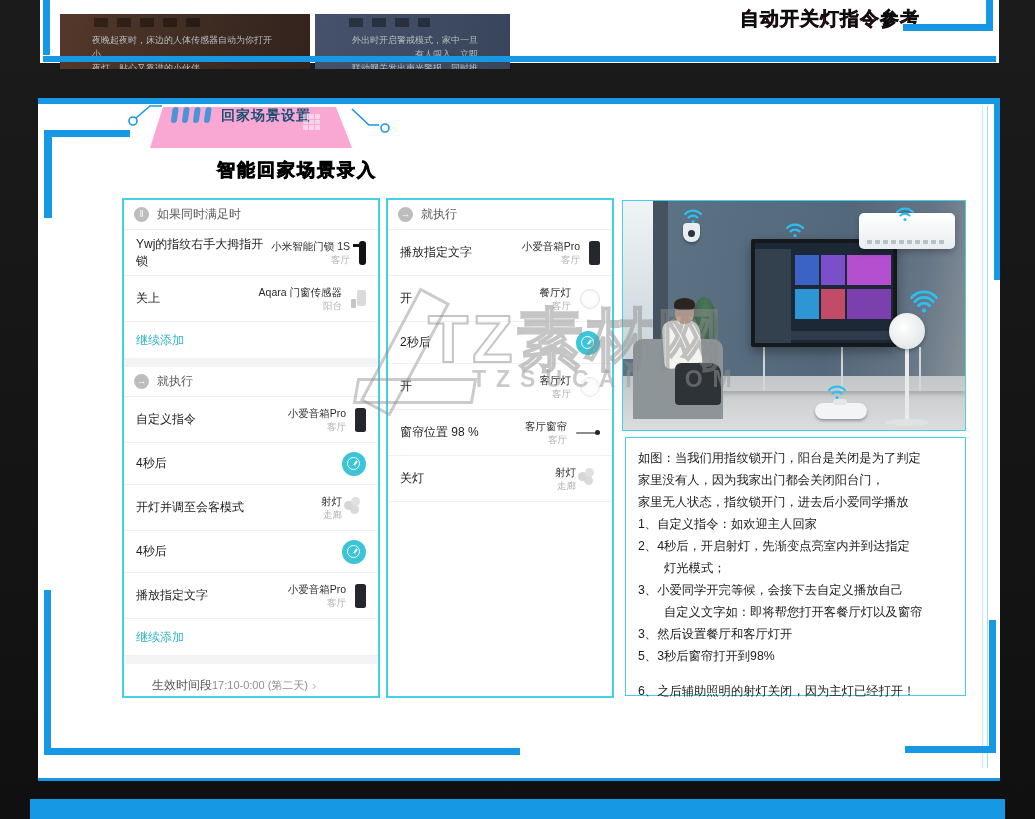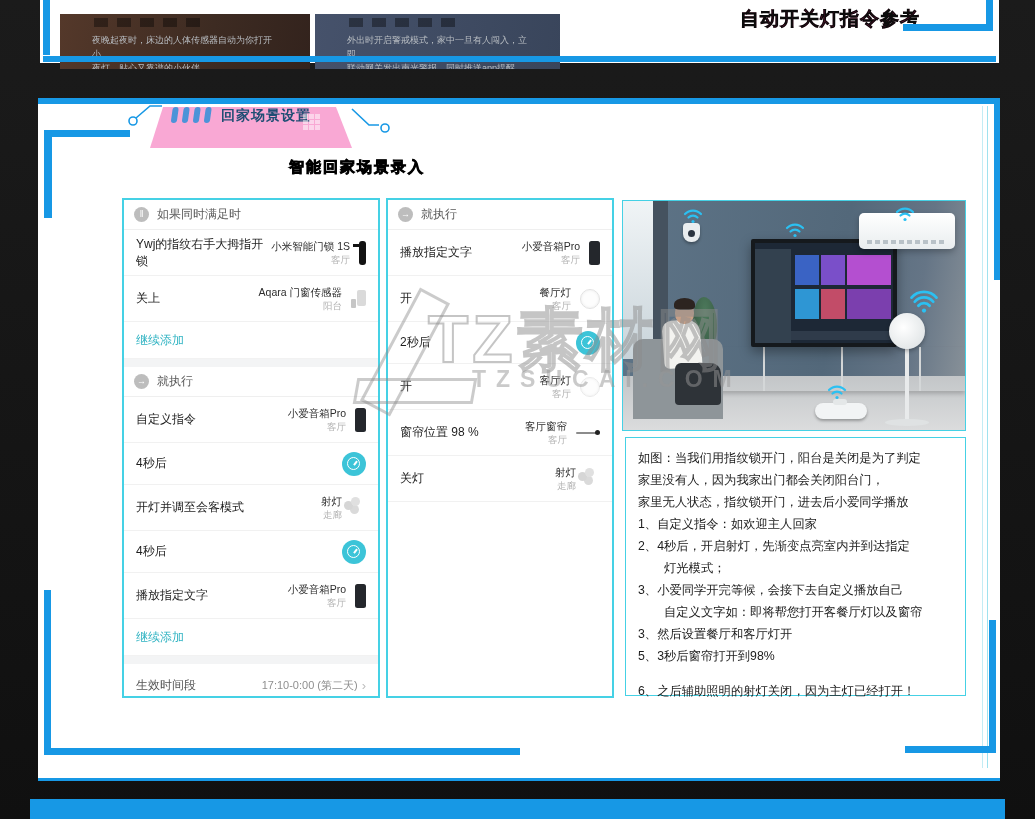--- a/index.html
+++ b/index.html
@@ -6,21 +6,21 @@
   html,body { width:1035px; height:819px; }
   body { font-family:"Liberation Sans","DejaVu Sans",sans-serif; background:#141414; position:relative; overflow:hidden; }
   #page { position:absolute; inset:0; background:linear-gradient(180deg,#1b1b1b,#101010); }
 
   
   .top-strip { position:absolute; left:40px; top:0; width:959px; height:63px; background:#ffffff; }
   .ts-blue-left { position:absolute; left:3px; top:0; width:7px; height:55px; background:#1798e5; }
   .ts-card { position:absolute; top:0; height:55px; padding:4px 32px 0; overflow:hidden;margin-top:14px; }
   .ts-card p { font-size:9px; line-height:14px; color:#b9bec3; }
   .ts-card-left { left:20px; width:250px; background:linear-gradient(100deg,#54382a,#3d2b22 60%,#332степ31d); background:linear-gradient(100deg,#54382a,#3d2b22 60%,#33231d); }
-  .ts-card-right { left:275px; width:245px; background:linear-gradient(100deg,#46526b,#39455b); }
+  .ts-card-right { left:275px; width:195px; background:linear-gradient(100deg,#46526b,#39455b);text-align:right; }
   .ts-cut { height:9px; width:62%; margin:0 0 6px 2px; background:repeating-linear-gradient(90deg,rgba(0,0,0,.38) 0 14px,transparent 14px 23px); }
   .ts-title { position:absolute; left:640px; top:6px; width:300px; text-align:center; font-size:19px; font-weight:900; color:#be185d; letter-spacing:1px; -webkit-text-stroke:.6px #0b0b0b; }
   .ts-corner-v { position:absolute; left:946px; top:0; width:7px; height:31px; background:#1798e5; }
   .ts-corner-h { position:absolute; left:863px; top:24px; width:90px; height:7px; background:#1798e5; }
   .ts-bottom-line { position:absolute; left:3px; top:56px; width:953px; height:6px; background:#1798e5; }
 
   
   .main-panel { position:absolute; left:38px; top:98px; width:962px; height:683px; background:#fff; }
   .mp-topline { position:absolute; left:0; top:0; width:100%; height:6px; background:#1798e5; }
   .mp-right-seg { position:absolute; right:0; top:0; width:6px; height:182px; background:#1798e5; }
@@ -37,37 +37,37 @@
   
   .banner { position:absolute; left:112px; top:9px; width:202px; height:41px; background:#f9a8d4;
             clip-path:polygon(13px 0, calc(100% - 16px) 0, 100% 100%, 0 100%); display:flex; }
   .banner-bars { display:flex; gap:5px; margin-left:20px; transform:skewX(-8deg); }
   .banner-bars i { width:6px; height:16px; background:#4d93d8; border-radius:3px; }
   .banner-label { margin-left:12px; font-size:14px; font-weight:bold; color:#1f4e74; letter-spacing:1px; }
   .banner-grid { position:absolute; right:30px; top:7px; width:19px; height:17px; display:grid; grid-template-columns:repeat(3,5px); grid-template-rows:repeat(3,4.5px); gap:1px; }
   .banner-grid i { background:rgba(255,255,255,.5); }
   .hdr-decor { position:absolute; left:52px; top:-3px; width:320px; height:50px; }
 
-  .main-title { position:absolute; left:179px; top:60px; width:280px; text-align:center; font-size:15px; font-weight:900; color:#000; letter-spacing:2px; -webkit-text-stroke:.8px #000; }
+  .main-title { position:absolute; left:179px; top:60px; width:280px; font-size:18px; font-weight:900; color:#000; letter-spacing:2px; -webkit-text-stroke:.8px #000; }
 
   
   .apanel { position:absolute; background:#fff; border:2px solid #45d1e5; overflow:hidden; }
   .apanel-left { left:84px; top:100px; width:258px; height:500px; }
   .apanel-mid { left:348px; top:100px; width:228px; height:500px; }
   .sec-head { display:flex; align-items:center; height:30px; padding:0 10px; color:#5a5a5a; font-size:12px; border-bottom:1px solid #efefef; }
   .sec-ic { width:15px; height:15px; border-radius:50%; background:#bdbdbd; color:#fff; font-size:9px; line-height:15px; text-align:center; margin-right:8px; flex:0 0 auto; }
   .row { display:flex; align-items:center; height:46px; padding:0 12px; border-bottom:1px solid #f1f1f1; }
   .row.timer { height:42px; }
   .act { flex:1; font-size:12px; color:#1e1e1e; }
   .dev { display:flex; flex-direction:column; align-items:flex-end; margin-right:9px; line-height:13px; }
   .dname { font-size:10.5px; color:#2d2d2d; white-space:nowrap; }
   .dloc { font-size:9.5px; color:#b3b3b3; }
   .linkrow { height:37px; display:flex; align-items:center; padding:0 12px; font-size:12px; color:#2fb3c2; border-bottom:1px solid #f2f2f2; }
   .band { height:8px; background:#f3f4f5; }
-  .footer-row { display:flex; justify-content:space-between; align-items:center; height:42px; padding:0 12px; font-size:12px; color:#555; }
+  .footer-row { display:flex; justify-content:flex-start; align-items:center; height:42px; padding:0 28px; font-size:12px; color:#555; }
   .fval { color:#8f8f8f; font-size:11px; display:flex; align-items:center; gap:4px; }
   .chev { color:#bdbdbd; font-size:13px; }
 
   
   .icon { flex:0 0 auto; display:inline-block; }
   .icon-lock { width:7px; height:24px; background:#121212; border-radius:3px; position:relative; }
   .icon-lock::before { content:""; position:absolute; left:-6px; top:3px; width:6px; height:3px; background:#121212; }
   .icon-sensor { width:15px; height:18px; position:relative; }
   .icon-sensor::before { content:""; position:absolute; right:0; top:0; width:9px; height:16px; background:#dadada; border-radius:2px; }
   .icon-sensor::after { content:""; position:absolute; left:0; bottom:0; width:5px; height:9px; background:#c6c6c6; border-radius:1px; }

